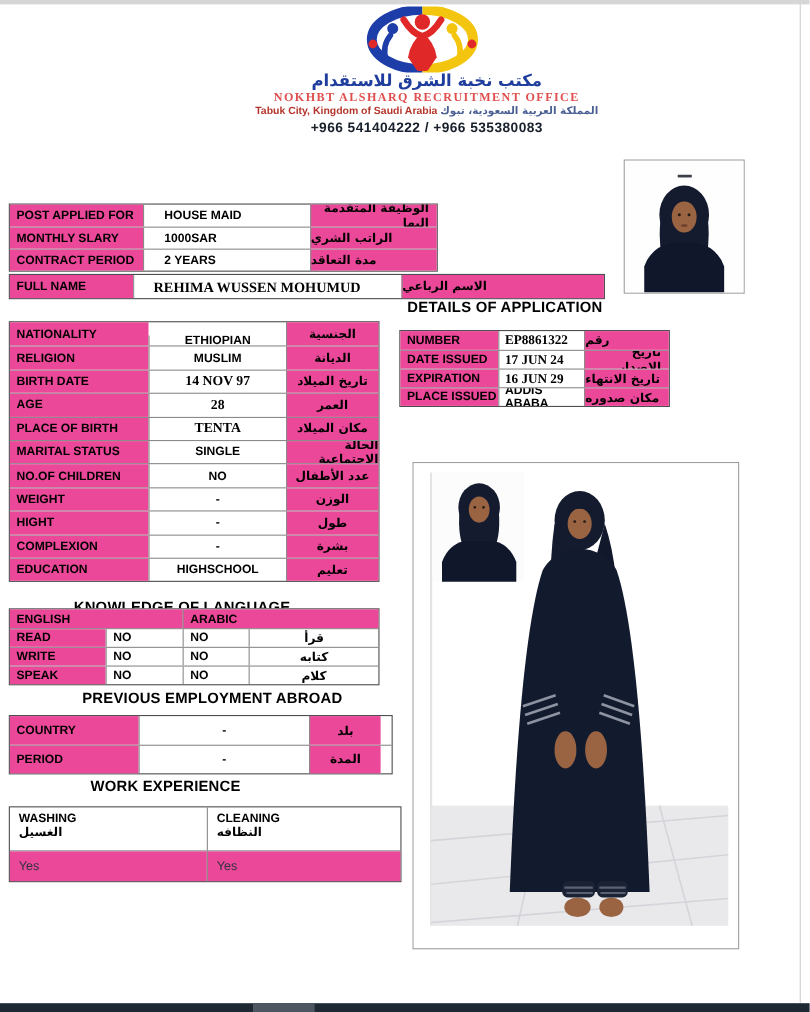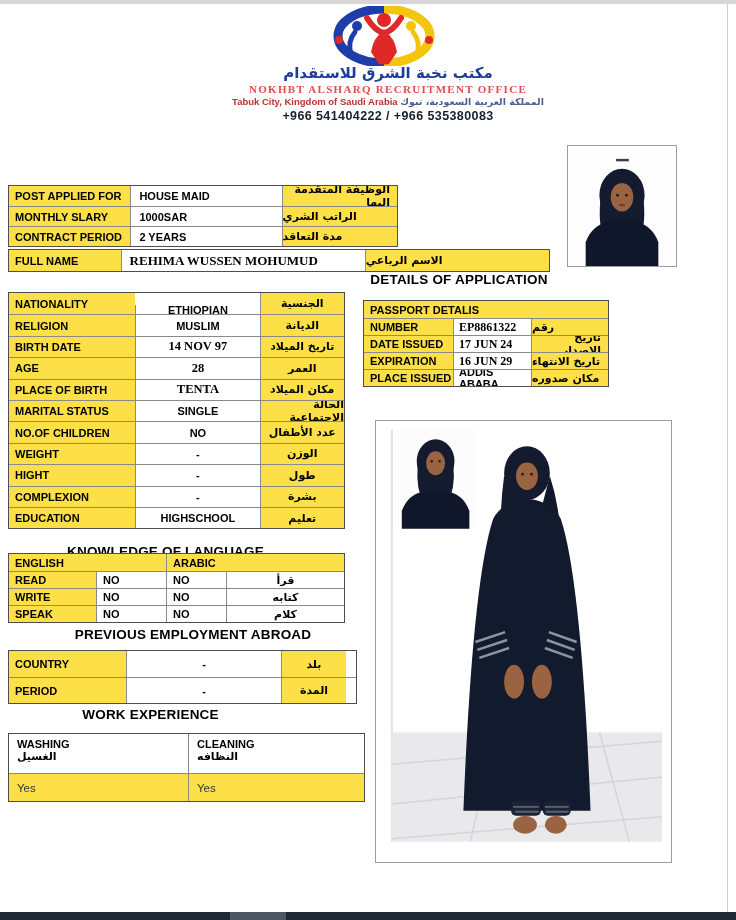--- a/index.html
+++ b/index.html
@@ -20,24 +20,24 @@
   .hdr .loc{font-size:9.5px;font-weight:bold;margin-top:1px;}
   .hdr .loc .en{color:#b5352c;}
   .hdr .loc .arr{color:#4a5f93;font-family:"DejaVu Sans",sans-serif;direction:rtl;}
   .hdr .phones{font-size:12.5px;font-weight:bold;color:#18202b;letter-spacing:.4px;margin-top:2px;}
   
   .t{position:absolute;box-sizing:border-box;border:1px solid #4e4e4e;background:#fff;}
   .r{display:flex;box-sizing:border-box;}
   .r + .r{border-top:1px solid #8a8a8a;}
   .c{box-sizing:border-box;display:flex;align-items:center;overflow:hidden;}
   .c + .c{border-left:1px solid #8a8a8a;}
-  .sh{background:#fde047;}
+  .sh{background:#ec4899;}
   .lb{font-weight:bold;font-size:11px;padding-left:6px;}
   .vc{justify-content:center;font-weight:bold;font-size:11px;}
-  .vl{padding-left:8px;font-weight:bold;font-size:11px;}
+  .vl{padding-left:18px;font-weight:bold;font-size:11px;}
   .serif{font-family:"Liberation Serif",serif;font-size:12.5px;}
   .arc{justify-content:center;font-weight:bold;font-size:11px;font-family:"DejaVu Sans",sans-serif;direction:rtl;}
   .arr-end{justify-content:flex-end;padding-right:7px;}
   
   .hd{position:absolute;font-weight:bold;font-size:13.5px;text-align:center;letter-spacing:.2px;}
   
   .photo-box{position:absolute;box-sizing:border-box;border:1px solid #9e9e9e;background:#fff;}
   .work-hd-cell{flex-direction:column;align-items:flex-start;justify-content:flex-start;padding:4px 0 0 8px;}
   .work-hd-cell .en{font-weight:bold;font-size:11px;}
   .work-hd-cell .ara{font-weight:bold;font-size:11px;font-family:"DejaVu Sans",sans-serif;}
@@ -173,23 +173,20 @@
     <div class="c sh arc" style="width:85px;">بشرة</div>
   </div>
   <div class="r" style="height:21.4px;">
     <div class="c sh lb" style="width:127px;">EDUCATION</div>
     <div class="c vc" style="width:125px;">HIGHSCHOOL</div>
     <div class="c sh arc" style="width:85px;">تعليم</div>
   </div>
 </div>
 
 <div class="t" style="left:363px;top:300px;width:246px;">
-  <div class="r" style="height:17px;">
-    <div class="c sh lb" style="width:244px;">PASSPORT DETALIS</div>
-  </div>
   <div class="r" style="height:17px;">
     <div class="c sh lb" style="width:89px;">NUMBER</div>
     <div class="c vl serif" style="width:78px;padding-left:5px;font-size:12px;">EP8861322</div>
     <div class="c sh arc arr-end" style="width:77px;">رقم</div>
   </div>
   <div class="r" style="height:17px;">
     <div class="c sh lb" style="width:89px;">DATE ISSUED</div>
     <div class="c vl serif" style="width:78px;padding-left:5px;font-size:12px;">17 JUN 24</div>
     <div class="c sh arc arr-end" style="width:77px;">تاريخ الإصدار</div>
   </div>

